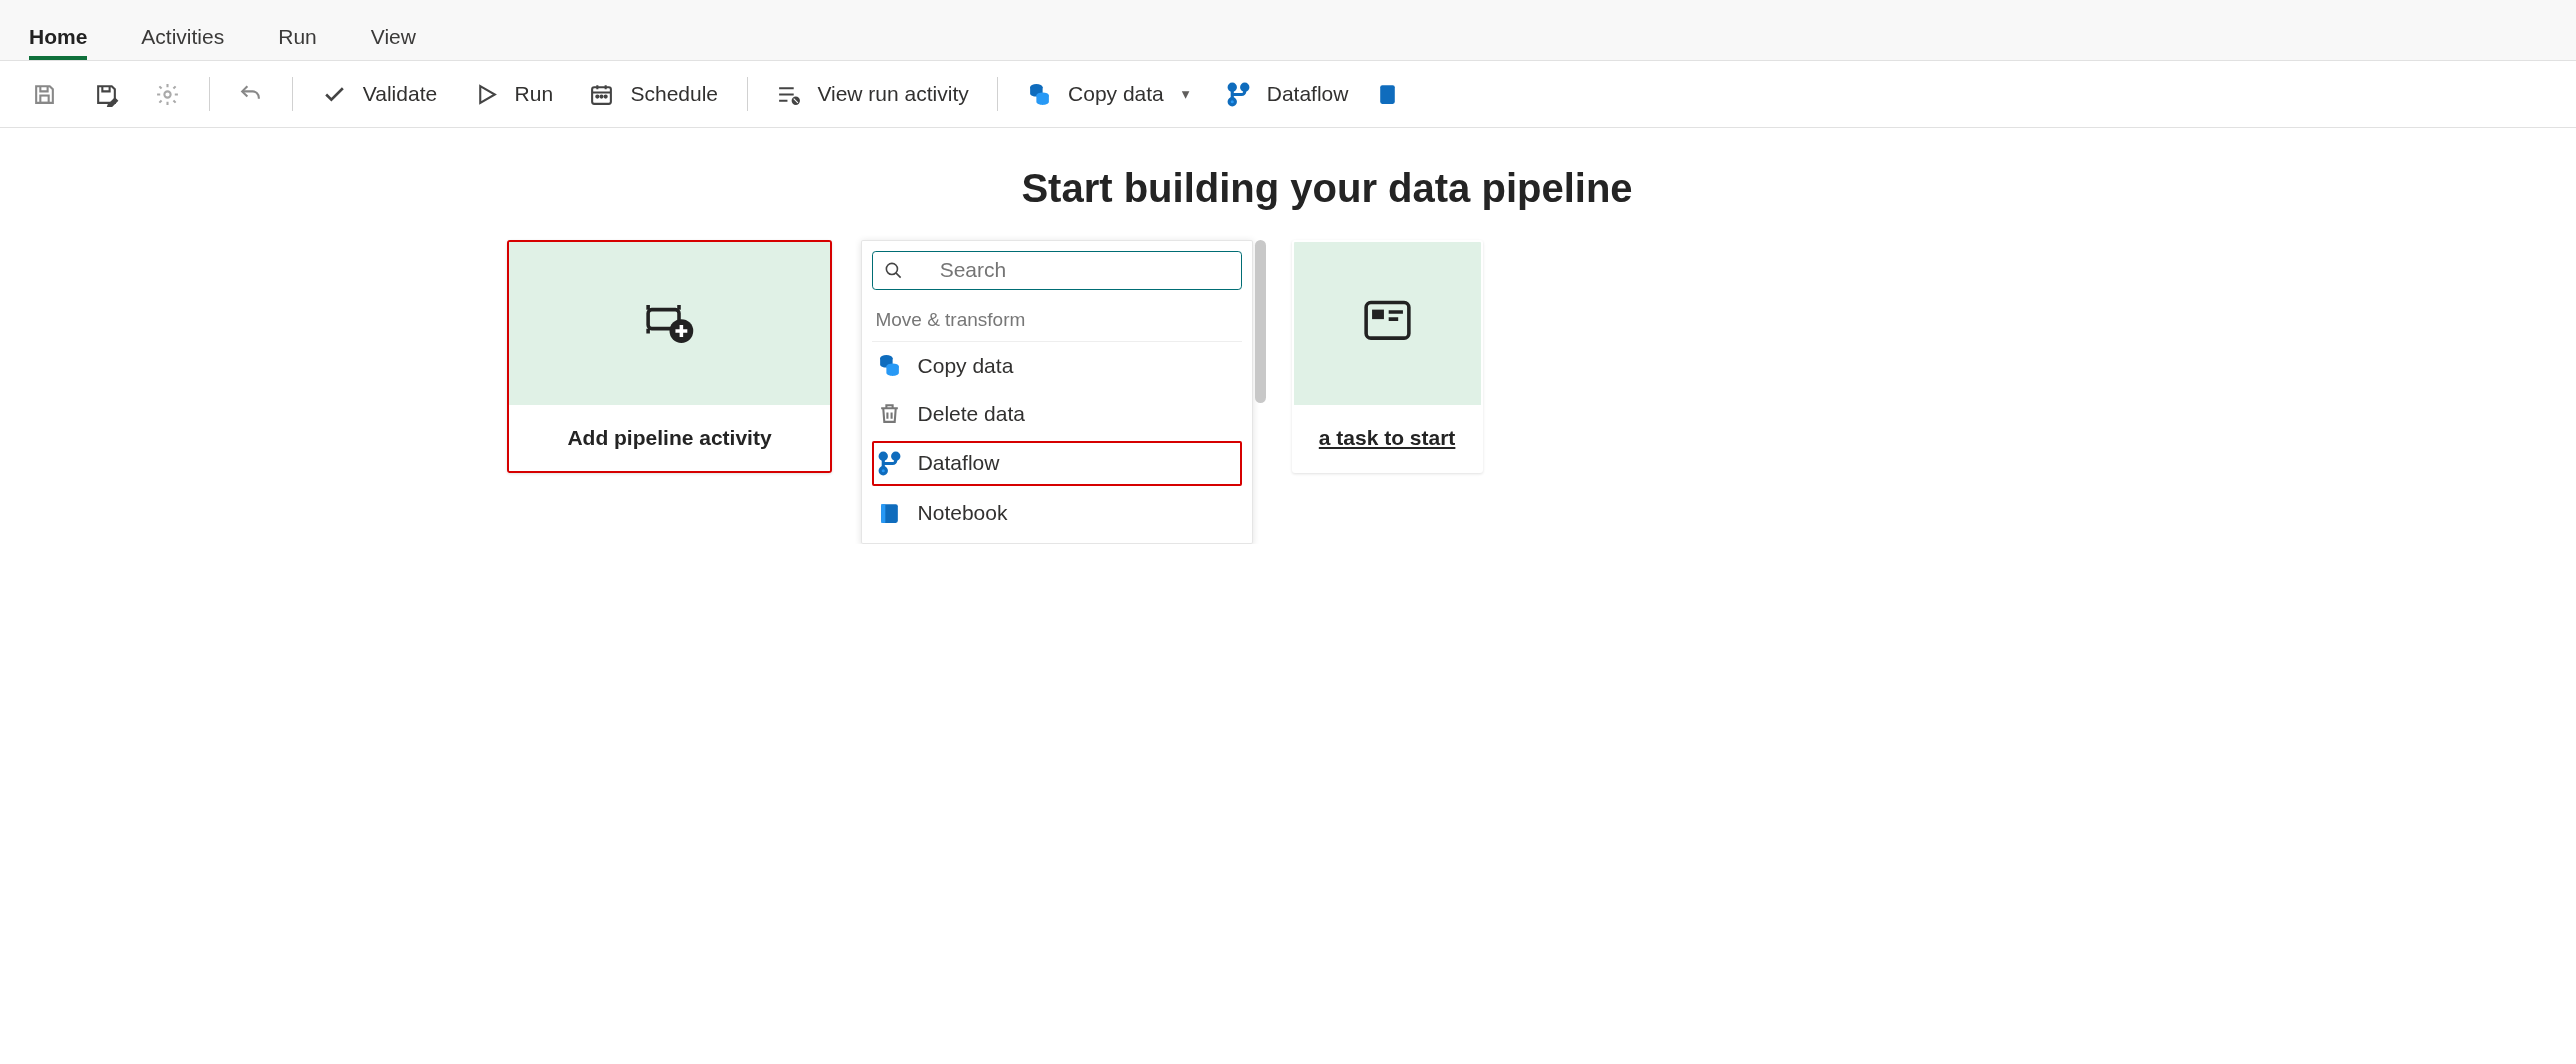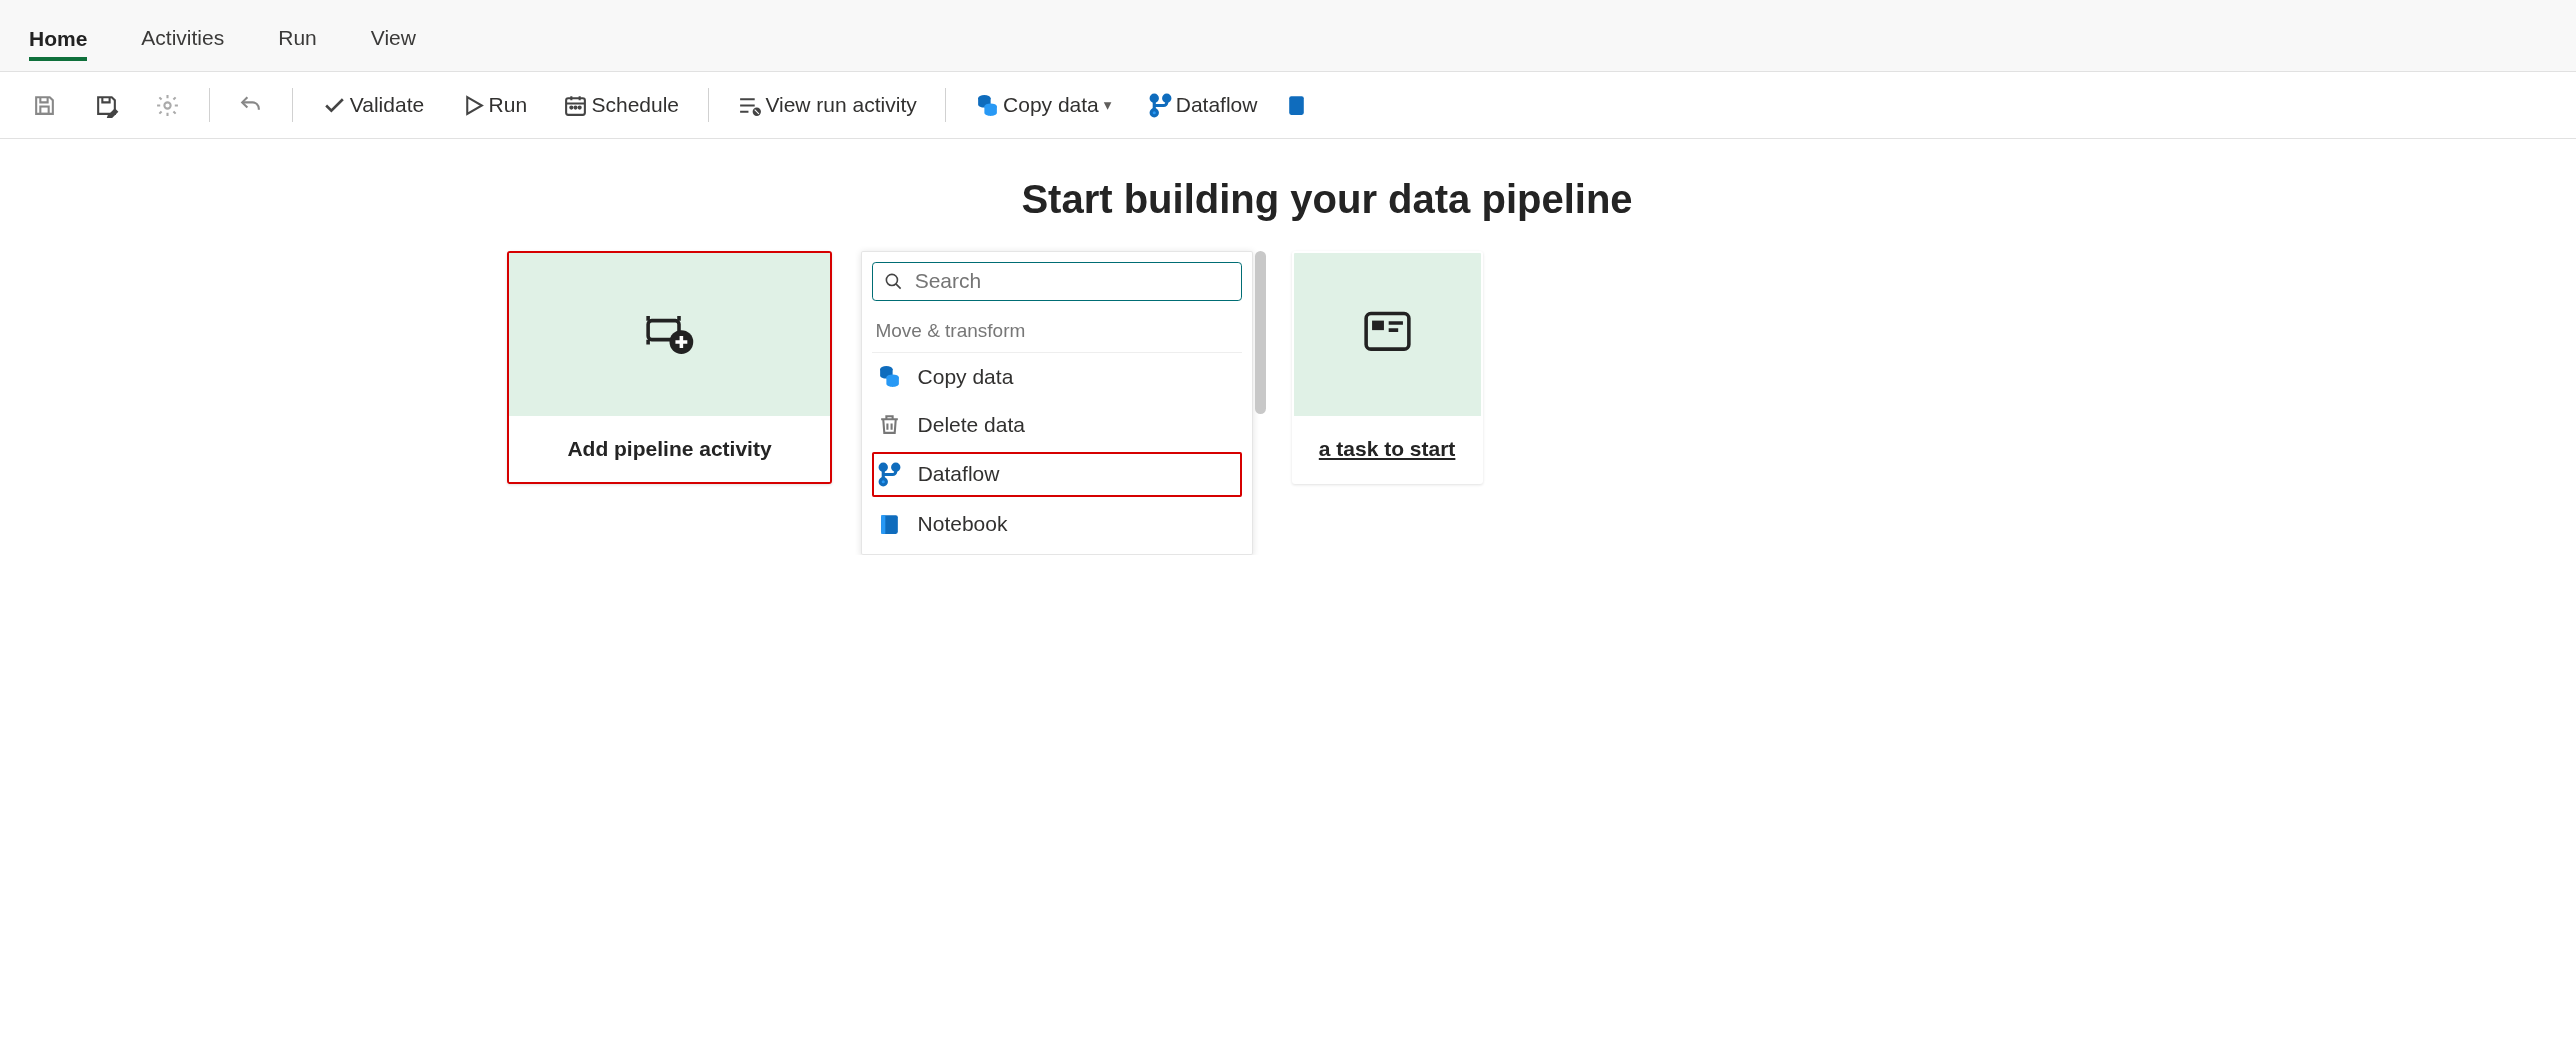--- a/index.html
+++ b/index.html
@@ -7,26 +7,26 @@
     margin: 0;
     font-family: "Segoe UI", Arial, sans-serif;
     font-size: 20px;
     color: #242424;
     background: #ffffff;
   }
 
   
   .tab-strip {
     display: flex;
-    align-items: center;
+    align-items: flex-end;
     gap: 54px;
     padding: 9.6px 29px 0 29px;
     background: #f8f8f8;
     border-bottom: 1px solid #e1e1e1;
-    height: 72px;
+    height: 61px;
   }
   .tab {
     font-size: 21px;
     color: #3b3a39;
     padding: 7.6px 0 11.5px 0;
     cursor: pointer;
   }
   .tab.active {
     font-weight: 600;
     color: #222;
@@ -40,21 +40,21 @@
     align-items: center;
     padding: 9.6px 19px;
     border-bottom: 1px solid #e1e1e1;
     height: 67px;
     gap: 9.6px;
     overflow: hidden;
   }
   .tool-btn {
     display: inline-flex;
     align-items: center;
-    gap: 3px;
+    gap: 16px;
     padding: 7.6px 13.4px;
     font-size: 21px;
     color: #323130;
     cursor: pointer;
     border-radius: 3.8px;
     white-space: nowrap;
   }
   .tool-sep {
     width: 1px;
     height: 34px;
@@ -160,20 +160,21 @@
     padding: 5.7px 11.5px;
     margin-bottom: 19px;
   }
   .search-box input {
     border: none;
     outline: none;
     font-size: 21px;
     color: #3b82f6;
     flex: 1;
     background: transparent;
+    margin-left: 25px;
   }
   .picker-section-label {
     color: #777;
     font-size: 19px;
     padding: 0 5.7px 9.6px 3.8px;
     border-bottom: 1px solid #eee;
   }
   .picker-item {
     display: flex;
     align-items: center;

